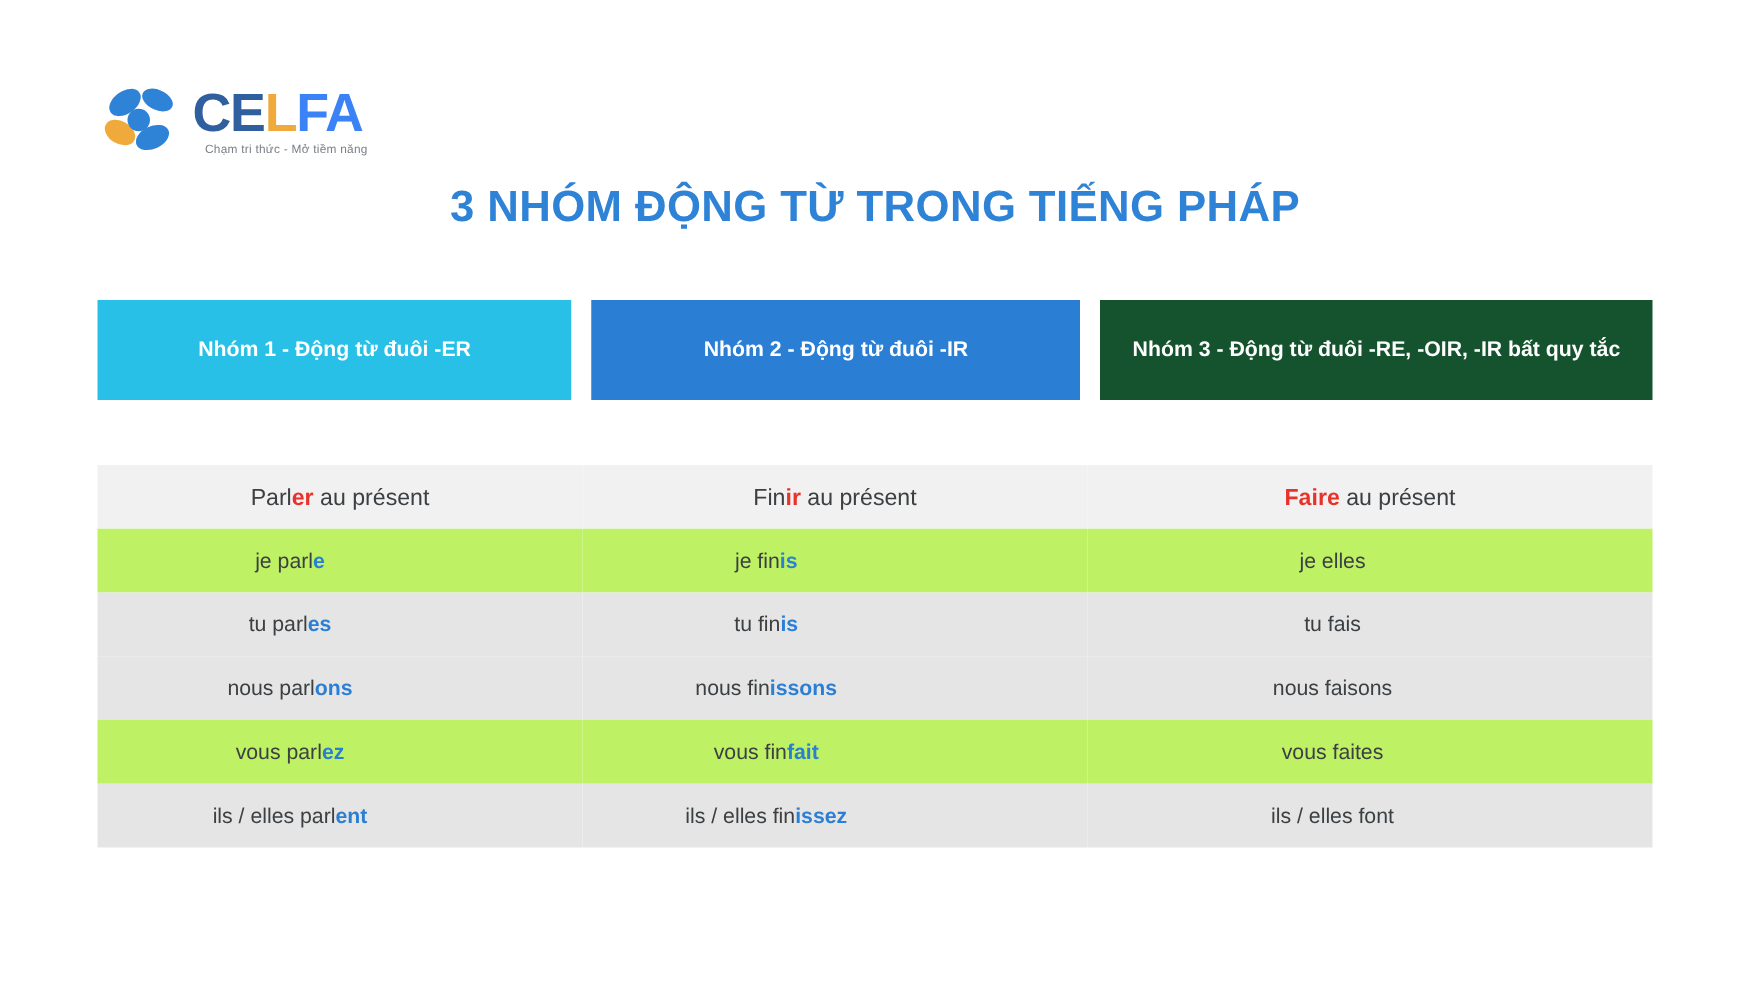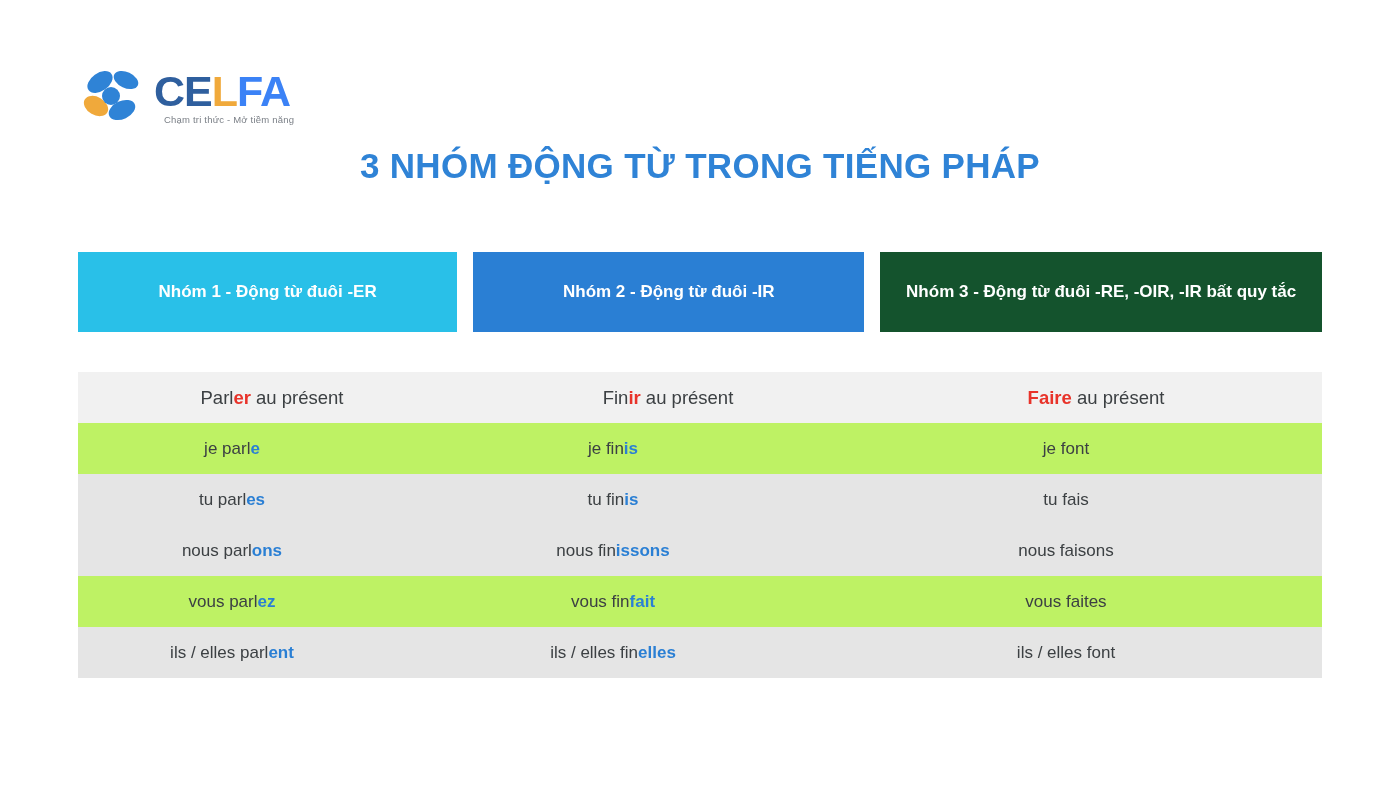--- a/index.html
+++ b/index.html
@@ -69,21 +69,20 @@
   }
 
   
   .groups {
     position: absolute;
     left: 78px;
     top: 240px;
     width: 1244px;
     display: flex;
     gap: 16px;
-    margin-top: 12px;
   }
   .group {
     height: 80px;
     display: flex;
     align-items: center;
     justify-content: center;
     text-align: center;
     color: #ffffff;
     font-size: 17px;
     font-weight: bold;
@@ -167,36 +166,36 @@
       </th>
       <th style="width:452px">
         <span class="plain"></span><span class="hl-red">Faire</span><span class="plain"> au présent</span>
       </th>
     </tr>
   </thead>
   <tbody>
       <tr class="odd">
         <td class="cell col1"><span class="plain">je parl</span><span class="hl-blue">e</span></td>
         <td class="cell col2"><span class="plain">je fin</span><span class="hl-blue">is</span></td>
-        <td class="cell col3"><span class="plain">je font</span><span class="hl-blue"></span></td>
+        <td class="cell col3"><span class="plain">je elles</span><span class="hl-blue"></span></td>
       </tr>
       <tr class="even">
         <td class="cell col1"><span class="plain">tu parl</span><span class="hl-blue">es</span></td>
         <td class="cell col2"><span class="plain">tu fin</span><span class="hl-blue">is</span></td>
         <td class="cell col3"><span class="plain">tu fais</span><span class="hl-blue"></span></td>
       </tr>
       <tr class="even">
         <td class="cell col1"><span class="plain">nous parl</span><span class="hl-blue">ons</span></td>
         <td class="cell col2"><span class="plain">nous fin</span><span class="hl-blue">issons</span></td>
         <td class="cell col3"><span class="plain">nous faisons</span><span class="hl-blue"></span></td>
       </tr>
       <tr class="odd">
         <td class="cell col1"><span class="plain">vous parl</span><span class="hl-blue">ez</span></td>
         <td class="cell col2"><span class="plain">vous fin</span><span class="hl-blue">fait</span></td>
         <td class="cell col3"><span class="plain">vous faites</span><span class="hl-blue"></span></td>
       </tr>
       <tr class="even">
         <td class="cell col1"><span class="plain">ils / elles parl</span><span class="hl-blue">ent</span></td>
-        <td class="cell col2"><span class="plain">ils / elles fin</span><span class="hl-blue">elles</span></td>
+        <td class="cell col2"><span class="plain">ils / elles fin</span><span class="hl-blue">issez</span></td>
         <td class="cell col3"><span class="plain">ils / elles font</span><span class="hl-blue"></span></td>
       </tr>
     </tbody>
 </table>
 
 </body></html>

